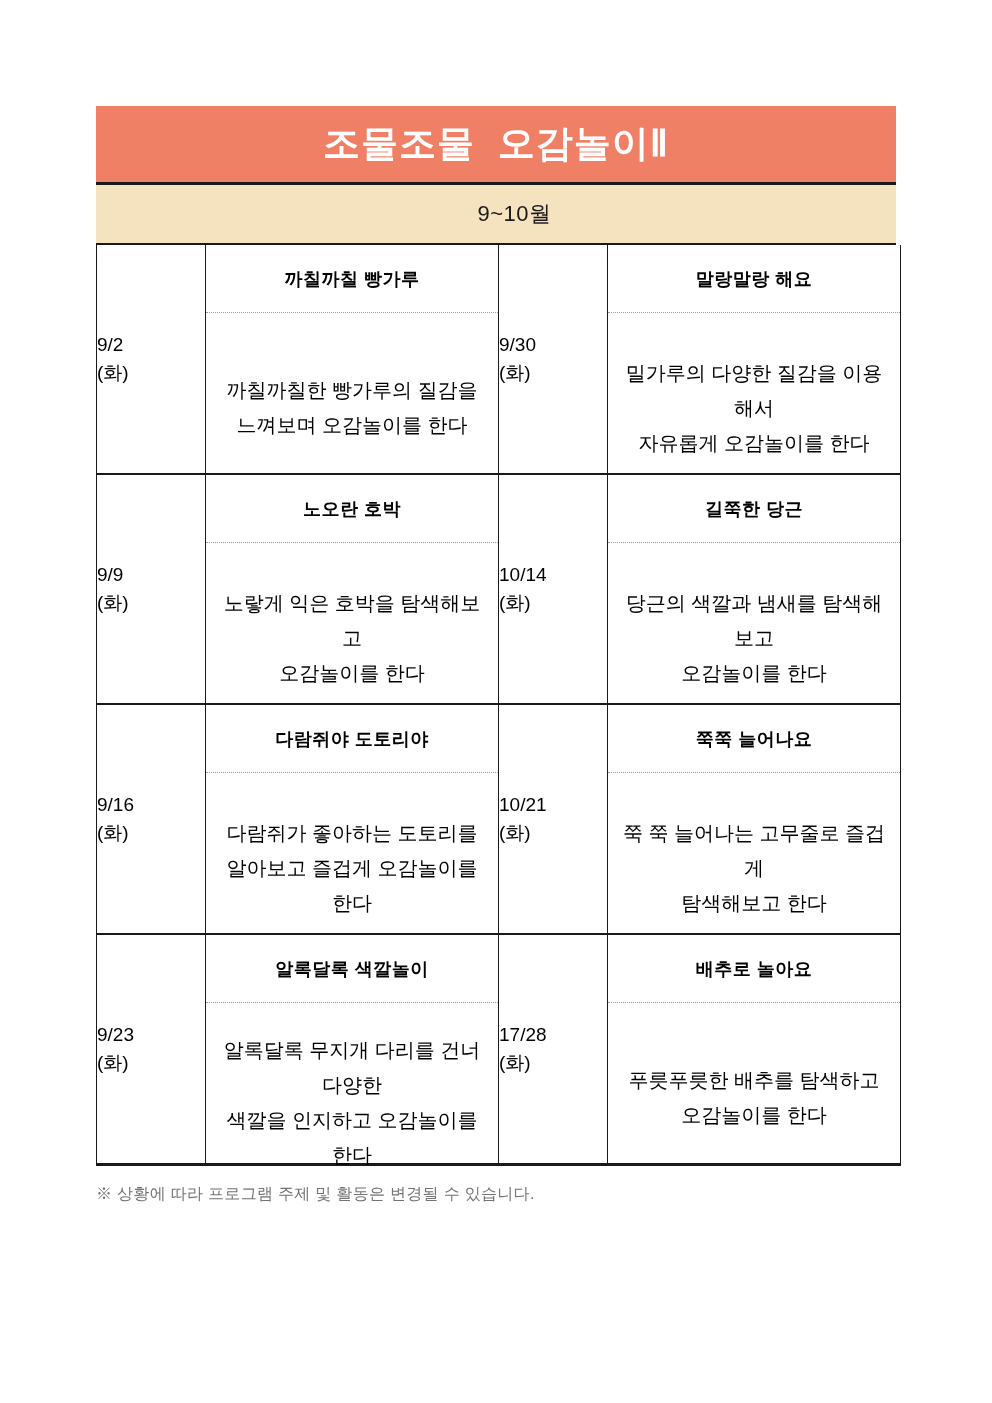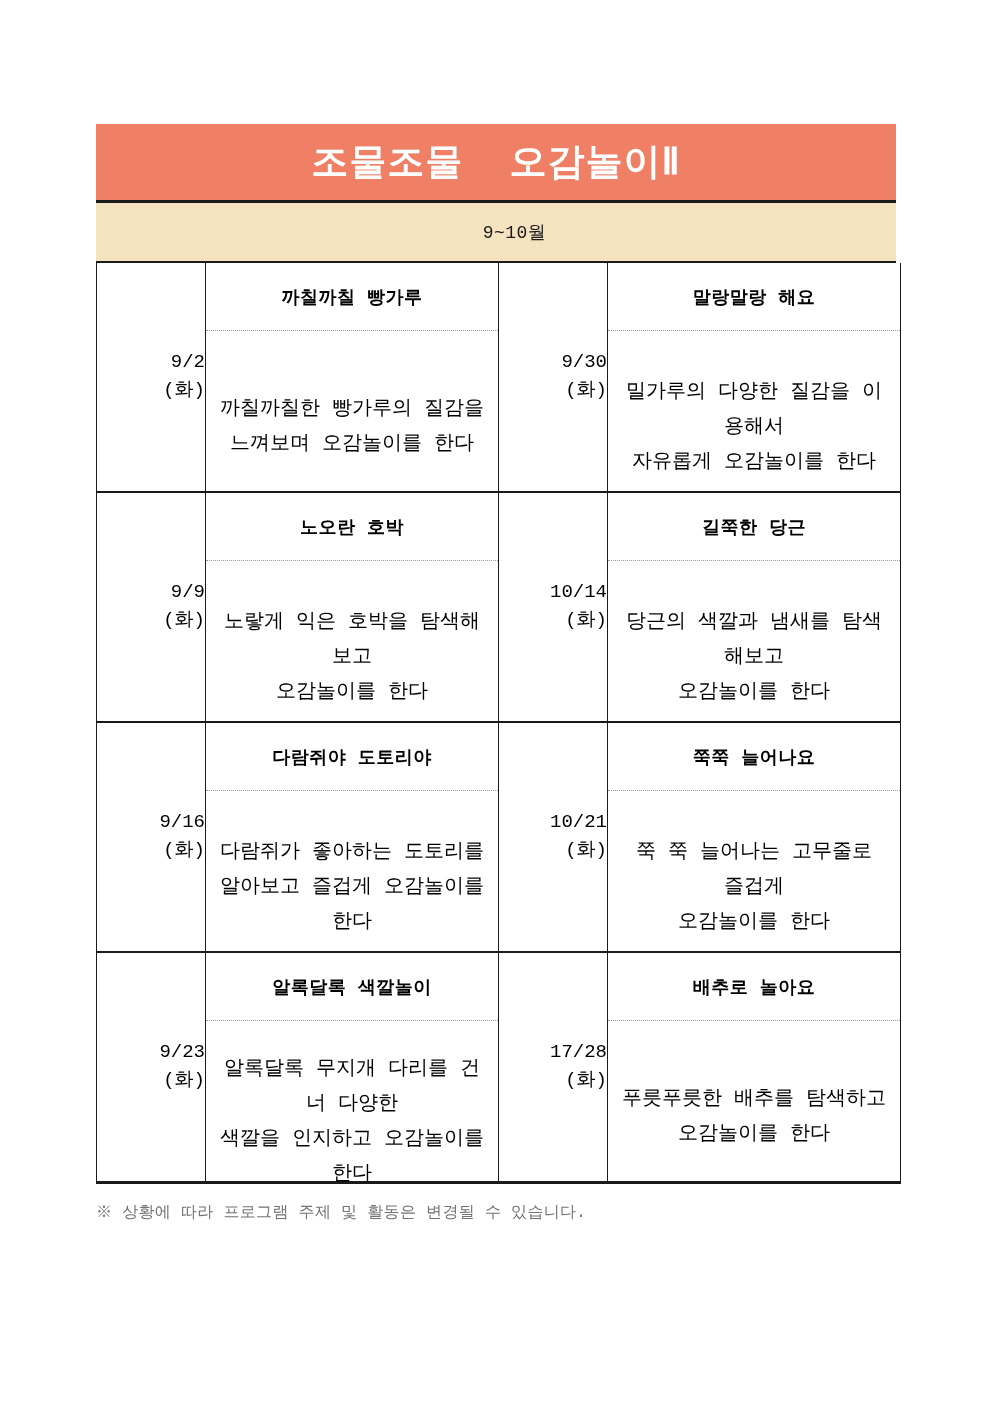--- a/index.html
+++ b/index.html
@@ -17,23 +17,22 @@
   .page {
     position: absolute;
     left: 0;
     top: 0;
     width: 992px;
     height: 1403px;
   }
   .doc {
     position: absolute;
     left: 96px;
-    top: 124px;
+    top: 106px;
     width: 800px;
-    font-family: Liberation Mono, monospace;
   }
 
   
   .title-band {
     height: 76px;
     background: #ef8066;
     border-bottom: 3px solid #1a1a1a;
     display: flex;
     align-items: center;
     justify-content: center;
@@ -49,21 +48,21 @@
   
   .sub-band {
     height: 58px;
     background: #f5e2bf;
     border-bottom: 2px solid #1a1a1a;
     display: flex;
     align-items: center;
     justify-content: center;
   }
   .sub-text {
-    font-size: 18px;
+    font-size: 22px;
     color: #1a1a1a;
     letter-spacing: 0.5px;
     margin-left: 37px;
   }
 
   
   .sched {
     border-collapse: collapse;
     width: 800px;
     table-layout: fixed;
@@ -76,21 +75,21 @@
     border-right: 1px solid #1a1a1a;
     border-bottom: 2px solid #1a1a1a;
     vertical-align: middle;
     padding: 0;
   }
   .sched tr.row:last-child td {
     border-bottom: 3px solid #1a1a1a;
   }
   .date-cell {
     width: 108px;
-    text-align: right;
+    text-align: left;
     font-size: 19px;
     line-height: 1.45;
   }
   .date-cell .d1 { display: block; }
   .date-cell .d2 { display: block; }
   .content-cell {
     width: 292px;
     padding: 0;
   }
   .cell-inner {
@@ -213,21 +212,21 @@
             </div>
           </td>
           <td class="date-cell">
             <span class="d1">10/21</span>
             <span class="d2">(화)</span>
           </td>
           <td class="content-cell">
             <div class="cell-inner">
               <div class="cell-title">쭉쭉 늘어나요</div>
               <div class="cell-desc">쭉 쭉 늘어나는 고무줄로 즐겁게
-오감놀이를 한다</div>
+탐색해보고 한다</div>
             </div>
           </td>
         </tr>
 
         <tr class="row">
           <td class="date-cell">
             <span class="d1">9/23</span>
             <span class="d2">(화)</span>
           </td>
           <td class="content-cell">

